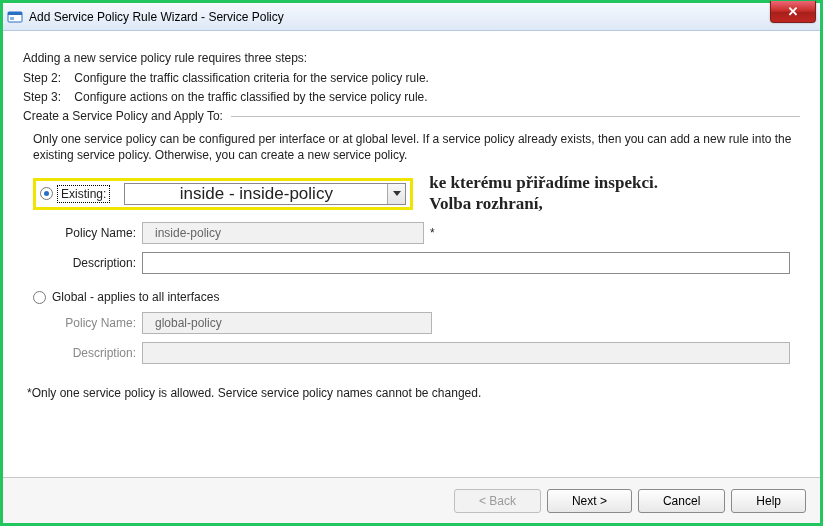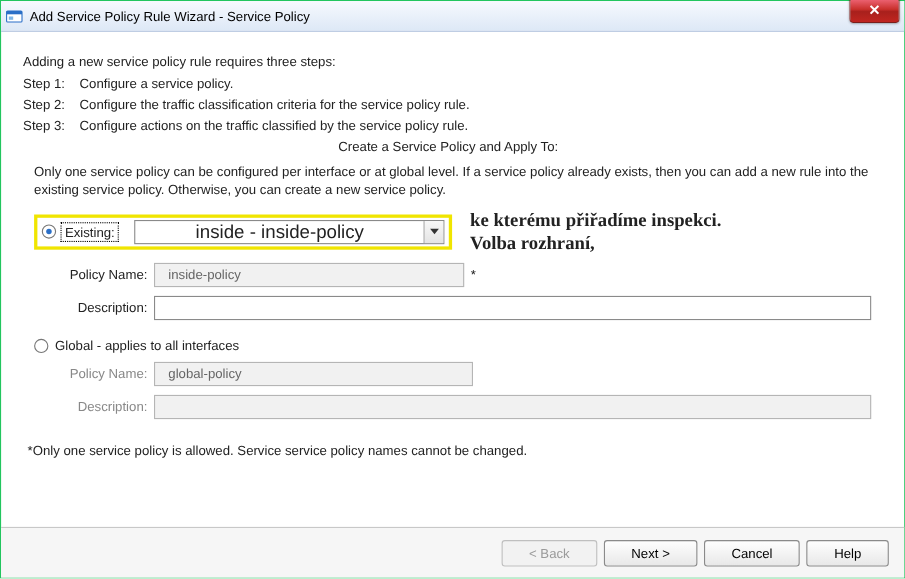--- a/index.html
+++ b/index.html
@@ -5,21 +5,21 @@
 * { box-sizing: border-box; }
 body {
   margin: 0; padding: 0;
   font-family: "Segoe UI", Tahoma, sans-serif;
   font-size: 12px;
   background: #fff;
   color: #000;
 }
 .window {
   width: 823px; height: 526px;
-  border: 1px solid #22c55e;
+  border: 3px solid #22c55e;
   background: #fff;
   position: relative;
 }
 .titlebar {
   height: 28px;
   background: linear-gradient(to bottom,#f6f9fe,#dde8f6);
   border-bottom: 1px solid #b8c8e0;
   display: flex; align-items: center;
   padding: 0 4px;
 }
@@ -44,21 +44,20 @@
 .content {
   padding: 14px 20px 0 20px;
   color: #222;
 }
 .intro-line { margin: 6px 0; }
 .step-line { margin: 5px 0; }
 .step-line .step-label { display:inline-block; width: 48px; }
 
 .group-row {
   display:flex; align-items:center;
-  flex-direction: column;
 }
 .group-row .group-label { white-space: nowrap; margin-right: 8px; }
 .group-row .rule {
   flex:1; height:1px; background:#c0c0c0;
 }
 
 .hint {
   margin: 8px 0 10px 10px;
   line-height: 1.35;
 }
@@ -158,24 +157,20 @@
       </svg>
     </span>
     <span class="title">Add Service Policy Rule Wizard - Service Policy</span>
     <div class="close-btn">✕</div>
   </div>
 
   <div class="content">
 
     <div class="intro-line">Adding a new service policy rule requires three steps:</div>
 
-    <div class="step-line">
-      <span class="step-label">Step 1:</span>
-      <span>Configure a service policy.</span>
-    </div>
     <div class="step-line">
       <span class="step-label">Step 2:</span>
       <span>Configure the traffic classification criteria for the service policy rule.</span>
     </div>
     <div class="step-line">
       <span class="step-label">Step 3:</span>
       <span>Configure actions on the traffic classified by the service policy rule.</span>
     </div>
 
     <div class="group-row">

